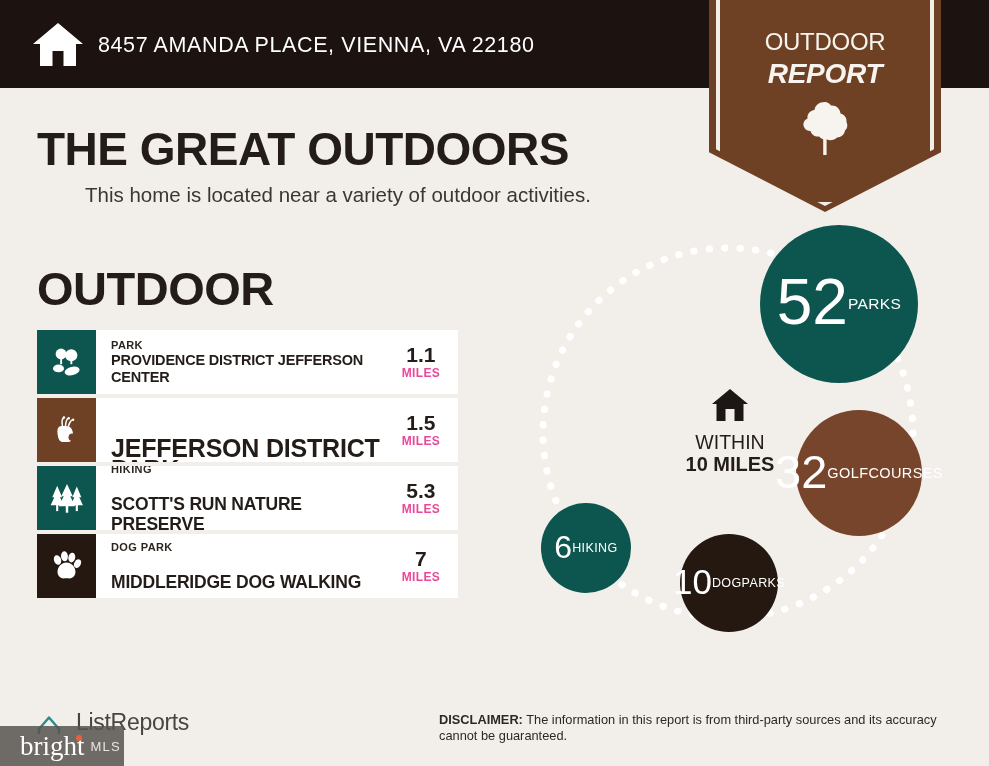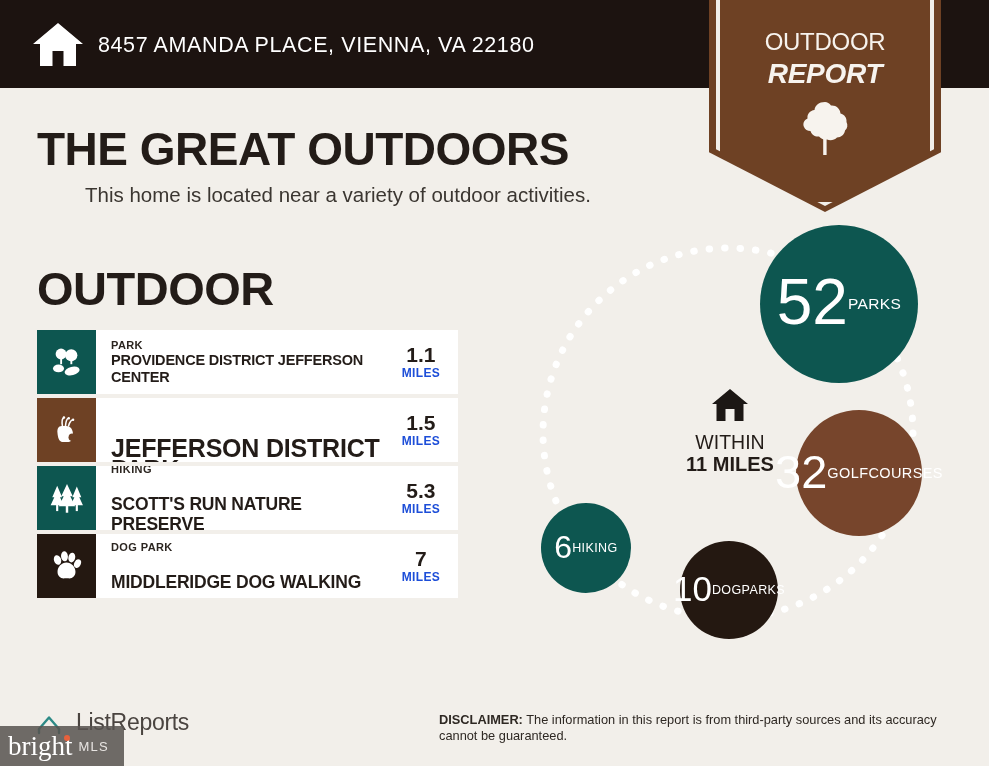--- a/index.html
+++ b/index.html
@@ -91,21 +91,21 @@
   .row-name.sz-sm { font-size: 14.5px; line-height: 16.5px; }
   .row-name.sz-md { font-size: 25px; line-height: 21px; margin-top: 44px; }
   .row-name.sz-lg { font-size: 17.5px; line-height: 20px; margin-top: 18px; }
   .row-dist {
     flex: 0 0 auto; text-align: center; padding-right: 12px; padding-left: 4px;
   }
   .row-dist-num {
     font-size: 21px; font-weight: 700; color: #231c18; line-height: 22px;
   }
   .row-dist-unit {
-    font-size: 12px; font-weight: 700; color: #1d4ed8; letter-spacing: 0.3px;
+    font-size: 12px; font-weight: 700; color: #ec4899; letter-spacing: 0.3px;
   }
 
   
   .diagram { position: absolute; left: 490px; top: 220px; width: 499px; height: 450px; }
   .dotted-ring {
     position: absolute; left: 45px; top: 20px; width: 386px; height: 386px;
   }
   .bubble {
     position: absolute; border-radius: 50%;
     display: flex; 
@@ -116,21 +116,21 @@
   .bubble .lbl { font-weight: 400; letter-spacing: 0.4px; }
 
   .b-parks { left: 270px; top: 5px; width: 158px; height: 158px; background: #0d5650; }
   .b-parks .num { font-size: 64px; margin-bottom: 5px; }
   .b-parks .lbl { font-size: 15.5px; }
 
   .b-golf { left: 306px; top: 190px; width: 126px; height: 126px; background: #77452c; }
   .b-golf .num { font-size: 47px; margin-bottom: 4px; }
   .b-golf .lbl { font-size: 14.5px; line-height: 16px; }
 
-  .b-dogparks { left: 190px; top: 321px; width: 98px; height: 98px; background: #241811; }
+  .b-dogparks { left: 190px; top: 314px; width: 98px; height: 98px; background: #241811; }
   .b-dogparks .num { font-size: 35px; margin-bottom: 3px; }
   .b-dogparks .lbl { font-size: 12.5px; line-height: 14px; }
 
   .b-hiking { left: 51px; top: 283px; width: 90px; height: 90px; background: #0d5650; }
   .b-hiking .num { font-size: 32px; margin-bottom: 3px; }
   .b-hiking .lbl { font-size: 12.5px; }
 
   .center-block {
     position: absolute; left: 160px; top: 168px; width: 160px; text-align: center;
   }
@@ -145,21 +145,21 @@
 
   .disclaimer {
     position: absolute; left: 439px; top: 712px; width: 520px;
     font-size: 12.8px; color: #2e2823; line-height: 15.5px;
   }
   .disclaimer b { font-weight: 700; }
 
   .watermark {
     position: absolute; left: 0; top: 726px; width: 124px; height: 40px;
     background: rgba(88,84,80,0.86);
-    display: flex; align-items: center; padding-left: 8px;
+    display: flex; align-items: center; padding-left: 20px;
   }
   .wm-bright {
     font-family: "Liberation Serif", serif; font-size: 27px; color: #ffffff;
     line-height: 1; position: relative;
   }
   .wm-dot {
     position: absolute; right: 3px; top: 2px; width: 6px; height: 6px;
     border-radius: 50%; background: #e8613c;
   }
   .wm-mls {
@@ -323,21 +323,21 @@
     <div class="bubble b-hiking">
       <span class="num">6</span>
       <span class="lbl">HIKING</span>
     </div>
 
     <div class="center-block">
       <svg class="center-house" viewBox="0 0 38 34">
         <path d="M19 1 L37 16 L32.5 16 L32.5 33 L23.5 33 L23.5 21 L14.5 21 L14.5 33 L5.5 33 L5.5 16 L1 16 Z" fill="#1c1714"></path>
       </svg>
       <div class="center-l1">WITHIN</div>
-      <div class="center-l2">11 MILES</div>
+      <div class="center-l2">10 MILES</div>
     </div>
   </div>
 
   <div class="lr-logo">
     <svg class="lr-mark" viewBox="0 0 26 24">
       <path d="M3 17 L13 5.5 L23 17" fill="none" stroke="#2d8a86" stroke-width="2.4" stroke-linecap="round" stroke-linejoin="round"></path>
       <path d="M3 17 L3 21" stroke="#2d8a86" stroke-width="2.4" stroke-linecap="round"></path>
       <path d="M23 17 L23 21" stroke="#2d8a86" stroke-width="2.4" stroke-linecap="round"></path>
     </svg>
     <span class="lr-text">ListReports</span>

